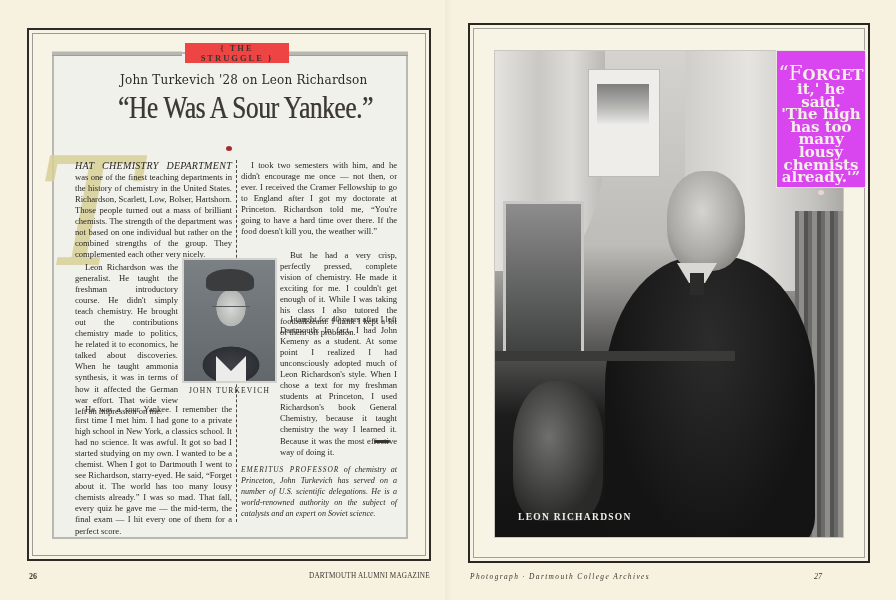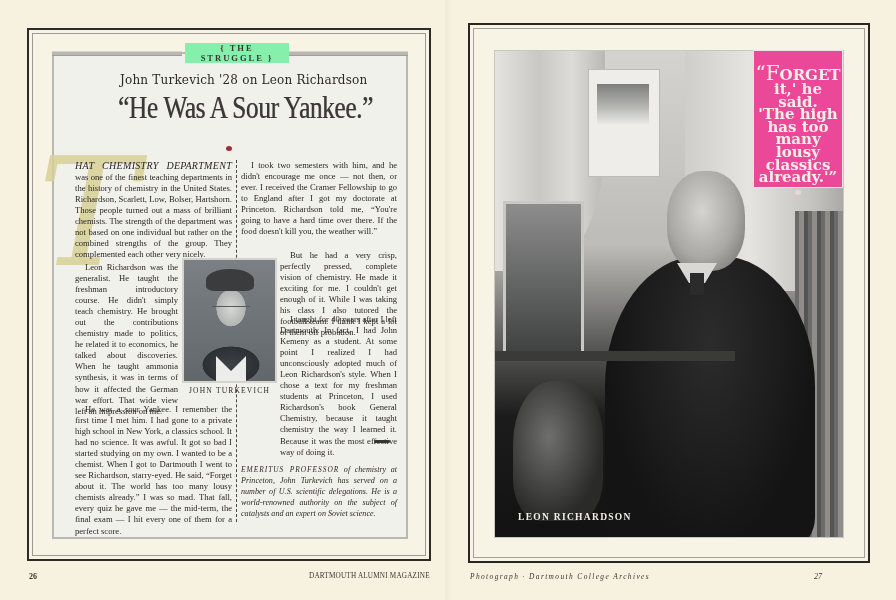--- a/index.html
+++ b/index.html
@@ -30,21 +30,21 @@
   .section-rule {
     position:absolute; left:52px; top:48px; width:356px; height:8px;
   }
   .section-rule .bar {
     position:absolute; top:3px; height:3px; background:#b8b7b0;
     border-top:1px solid #d6d5cf; border-bottom:1px solid #9f9e98;
   }
   .section-tag {
     position:absolute; left:185px; top:43px; width:100px; text-align:center;
     font-size:8.5px; letter-spacing:2px; font-weight:bold; color:#3b3732;
-    background:#86efac; padding:0 2px;
+    background:#ef4444; padding:0 2px;
   }
   .byline {
     position:absolute; left:120px; top:73px; width:260px;
     font-family:"DejaVu Serif", serif; font-size:12px;
     color:#2c2925; letter-spacing:0.2px;
   }
   .headline {
     position:absolute; left:118px; top:92px; width:250px;
     font-family:"Liberation Serif", serif; font-size:31px; line-height:32px;
     color:#3b3835; transform:scaleX(0.82); transform-origin:left top;
@@ -176,22 +176,22 @@
   .photo .knee {
     position:absolute; left:18px; top:330px; width:90px; height:140px;
     background:radial-gradient(ellipse at 40% 40%, #6f6f6e, #2a2a29 70%);
     border-radius:45% 40% 30% 30%;
   }
   .photo-caption {
     position:absolute; left:518px; top:512px;
     font-size:9.5px; letter-spacing:1.3px; color:#f0efe9; font-weight:bold;
   }
   .quote-box {
-    position:absolute; left:753px; top:50px; width:90px; height:138px;
-    background:#ec4899; border:1px solid #e9e6dc; box-sizing:border-box;
+    position:absolute; left:776px; top:50px; width:90px; height:138px;
+    background:#d946ef; border:1px solid #e9e6dc; box-sizing:border-box;
     color:#f4efe6; text-align:center; font-weight:bold;
     font-family:"DejaVu Serif", serif;
   }
   .quote-box .q1 { margin-top:14px; font-size:15px; line-height:16px; }
   .quote-box .q1 .big { font-size:20px; font-weight:normal; }
   .quote-box .ql { font-size:15px; line-height:12.6px; }
   .quote-box .orn {
     width:6px; height:5px; margin:6px auto 0; background:#e8d7d2; border-radius:50%;
   }
   
@@ -274,21 +274,21 @@
 </div>
 <div class="photo-caption">LEON RICHARDSON</div>
 
 <div class="quote-box">
   <div class="q1">
     <span class="big">“F</span><span>ORGET</span>
   </div>
   <div class="ql">it,' he said.</div>
   <div class="ql">'The high</div>
   <div class="ql">has too many</div>
-  <div class="ql">lousy classics</div>
+  <div class="ql">lousy chemists</div>
   <div class="ql">already.'”</div>
   <div class="orn"></div>
 </div>
 
 <div class="footer pg-left">26</div>
 <div class="footer mag">DARTMOUTH ALUMNI MAGAZINE</div>
 <div class="footer credit">Photograph · Dartmouth College Archives</div>
 <div class="footer pg-right">27</div>
 
 </body></html>

